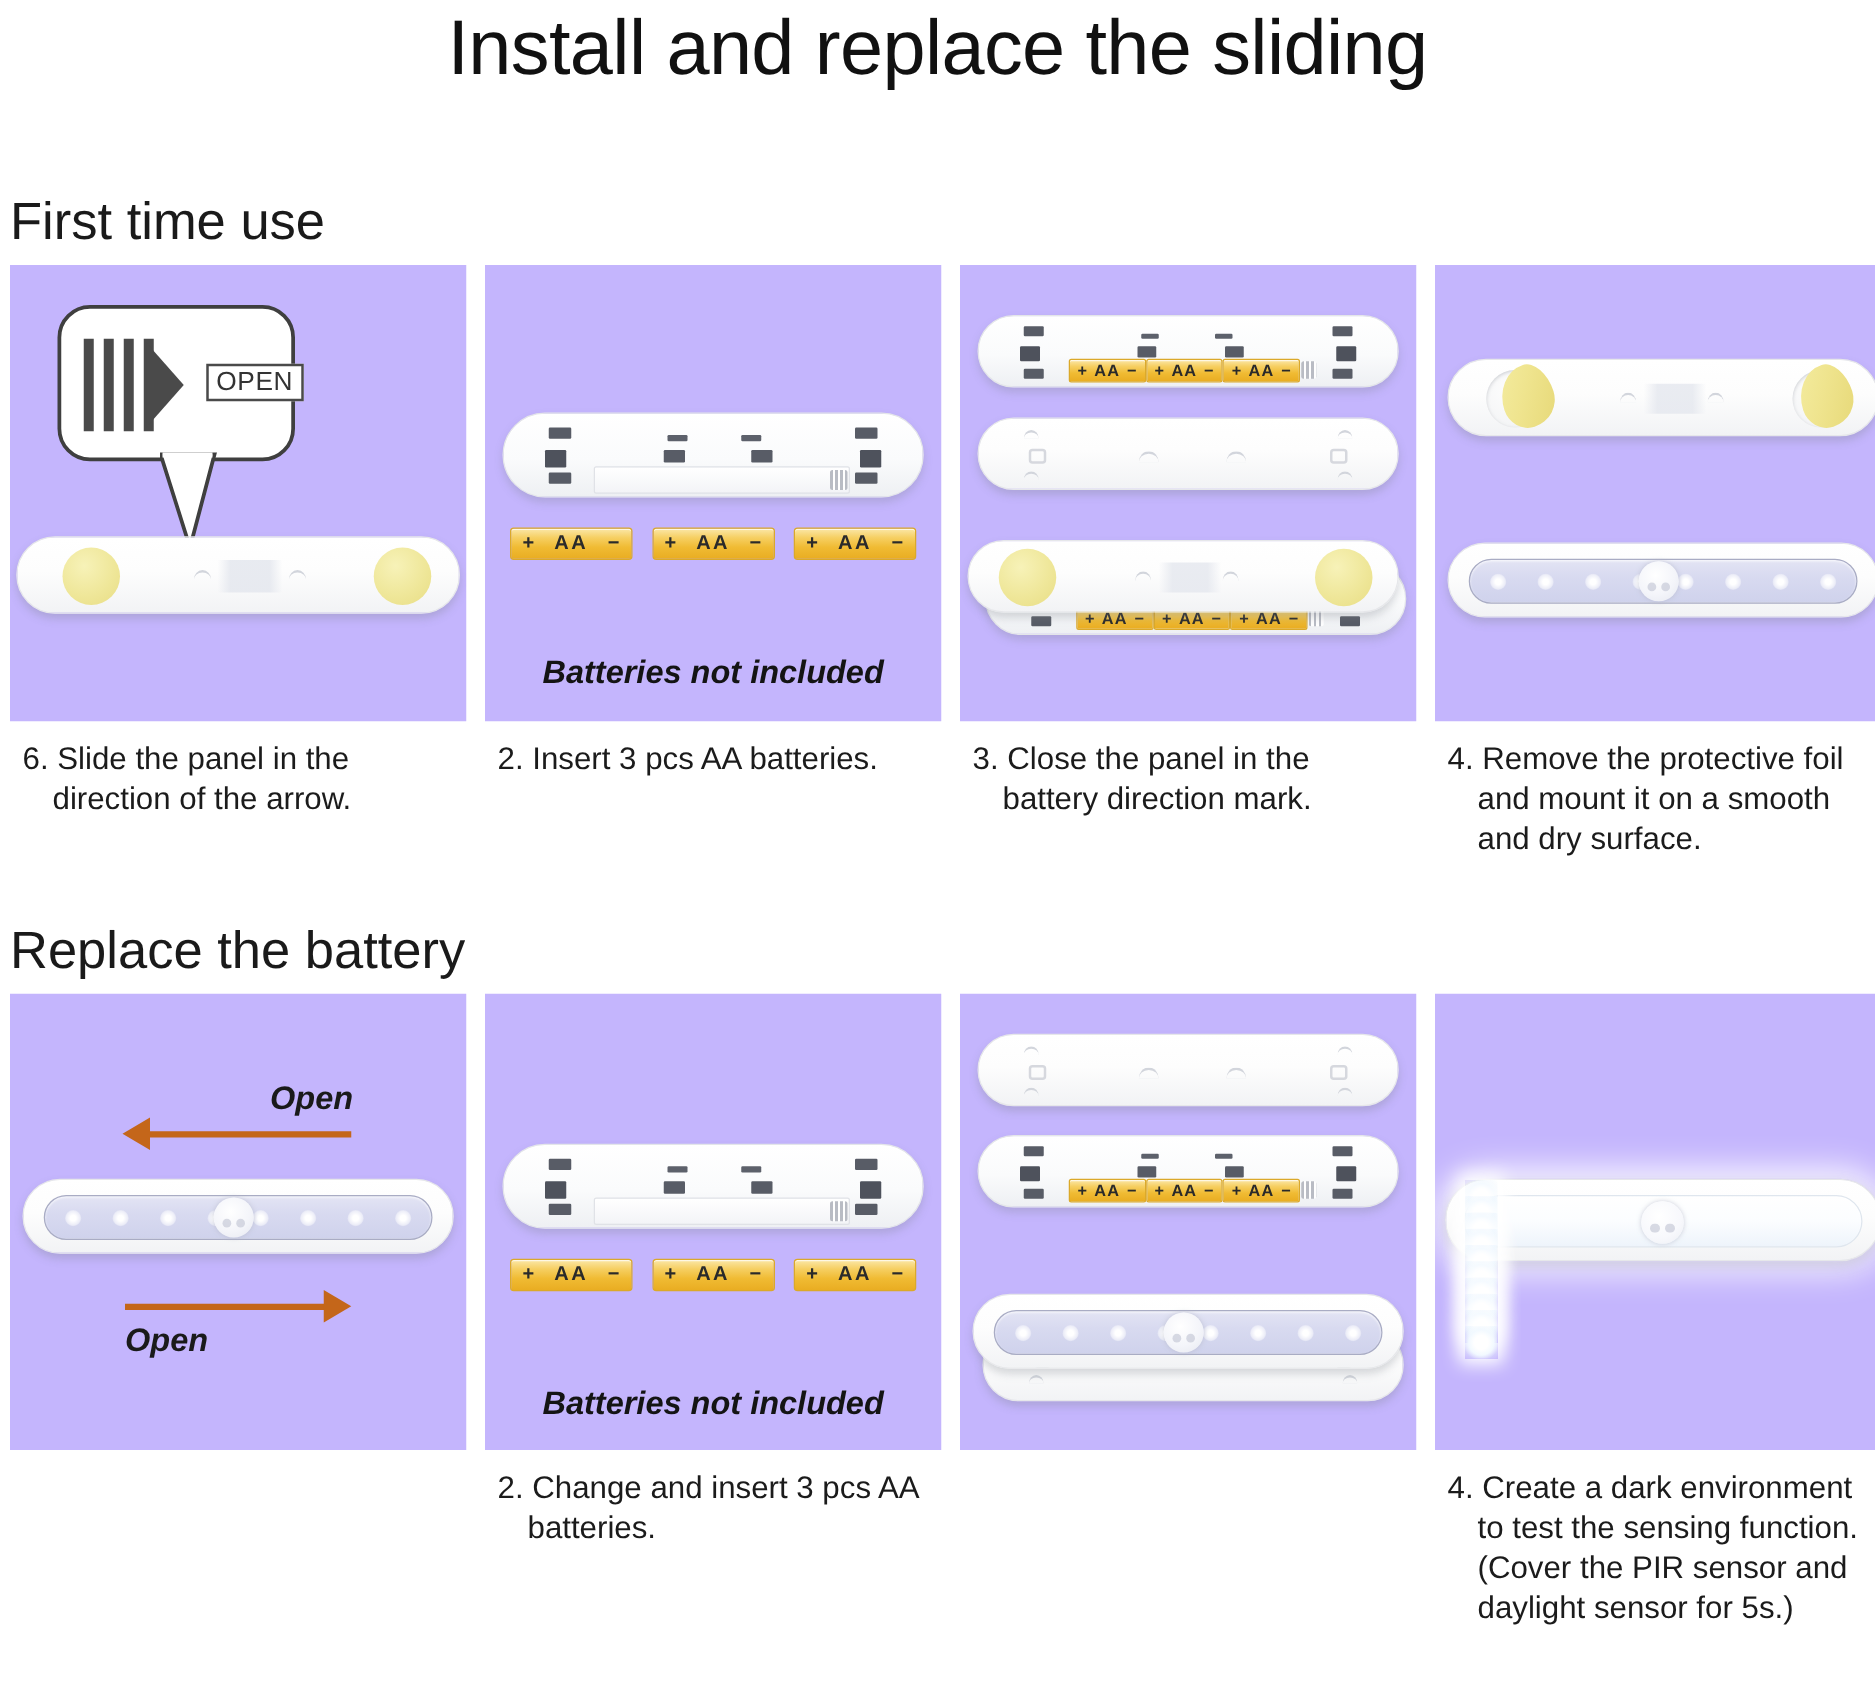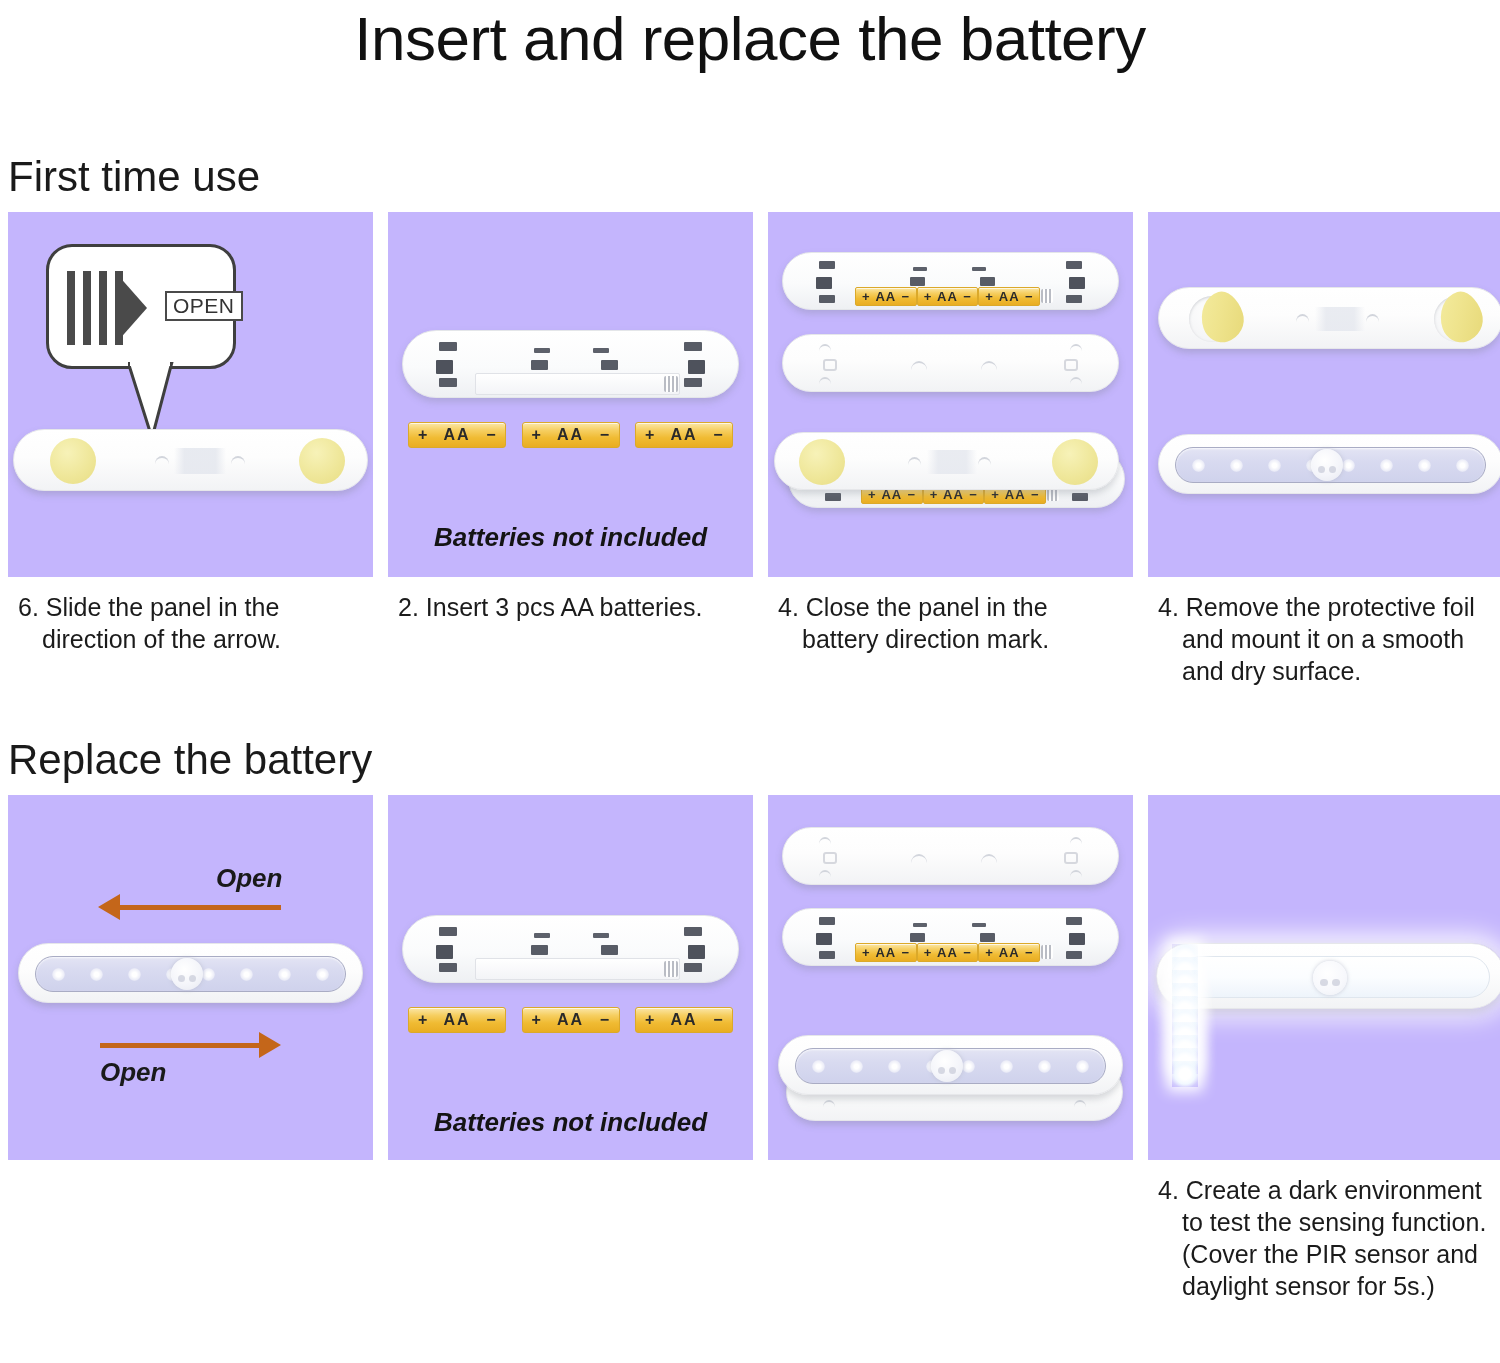--- a/index.html
+++ b/index.html
@@ -238,21 +238,21 @@
     text-align: center;
     font-size: 26px;
     font-style: italic;
     font-weight: 700;
     color: #141414;
   }
 </style>
 </head>
 <body>
 
-<div class="main-title">Insert and replace the battery</div>
+<div class="main-title">Install and replace the sliding</div>
 
 <div id="section-first">
   <div class="section-title">First time use</div>
 
   <div class="panel-row">
 
     <div class="panel-col">
       <div class="panel">
 
         <div class="bubble" style="left:38px; top:32px; width:190px; height:125px;">
@@ -397,21 +397,21 @@
 
         <div class="dev shell" style="left:6px; top:220px; width:345px; height:58px; z-index:3;">
           <div class="pad" style="left:24px; top:6px; width:46px; height:46px;"></div>
           <div class="pad" style="right:20px; top:6px; width:46px; height:46px;"></div>
           <div class="notch" style="left:133px; top:24px; width:13px; height:8px;"></div>
           <div class="notch" style="left:203px; top:24px; width:13px; height:8px;"></div>
           <div style="position:absolute; left:152px; top:17px; width:50px; height:24px; background:linear-gradient(90deg,rgba(230,232,238,0),rgba(228,231,238,.8) 22%,rgba(228,231,238,.8) 78%,rgba(230,232,238,0));"></div>
         </div>
 
       </div>
-      <div class="caption">4. Close the panel in the battery direction mark.</div>
+      <div class="caption">3. Close the panel in the battery direction mark.</div>
     </div>
 
     <div class="panel-col">
       <div class="panel">
 
         <div class="dev shell" style="left:10px; top:75px; width:345px; height:62px;">
           <div class="foil-hole" style="left:30px; top:8px; width:46px; height:46px;"></div>
           <div class="foil-wedge" style="left:42px; top:4px; width:42px; height:50px;"></div>
           <div class="foil-hole" style="right:22px; top:8px; width:46px; height:46px;"></div>
           <div class="foil-wedge" style="right:20px; top:4px; width:42px; height:50px;"></div>
@@ -505,20 +505,21 @@
           </div>
           <div class="cell" style="position:relative; width:98px; height:26px;">
             <span>+</span>
             <span class="aa">AA</span>
             <span>−</span>
           </div>
         </div>
 
         <div class="note" style="top:312px;">Batteries not included</div>
       </div>
+      <div class="caption">2. Change and insert 3 pcs AA batteries.</div>
     </div>
 
     <div class="panel-col">
       <div class="panel">
 
         <div class="dev shell" style="left:14px; top:32px; width:337px; height:58px;">
           <div class="notch" style="left:36px; top:9px; width:12px; height:7px;"></div>
           <div class="clip" style="left:40px; top:24px; width:14px; height:12px;"></div>
           <div class="notch" style="left:36px; top:42px; width:12px; height:7px;"></div>
           <div class="notch" style="right:36px; top:9px; width:12px; height:7px;"></div>

